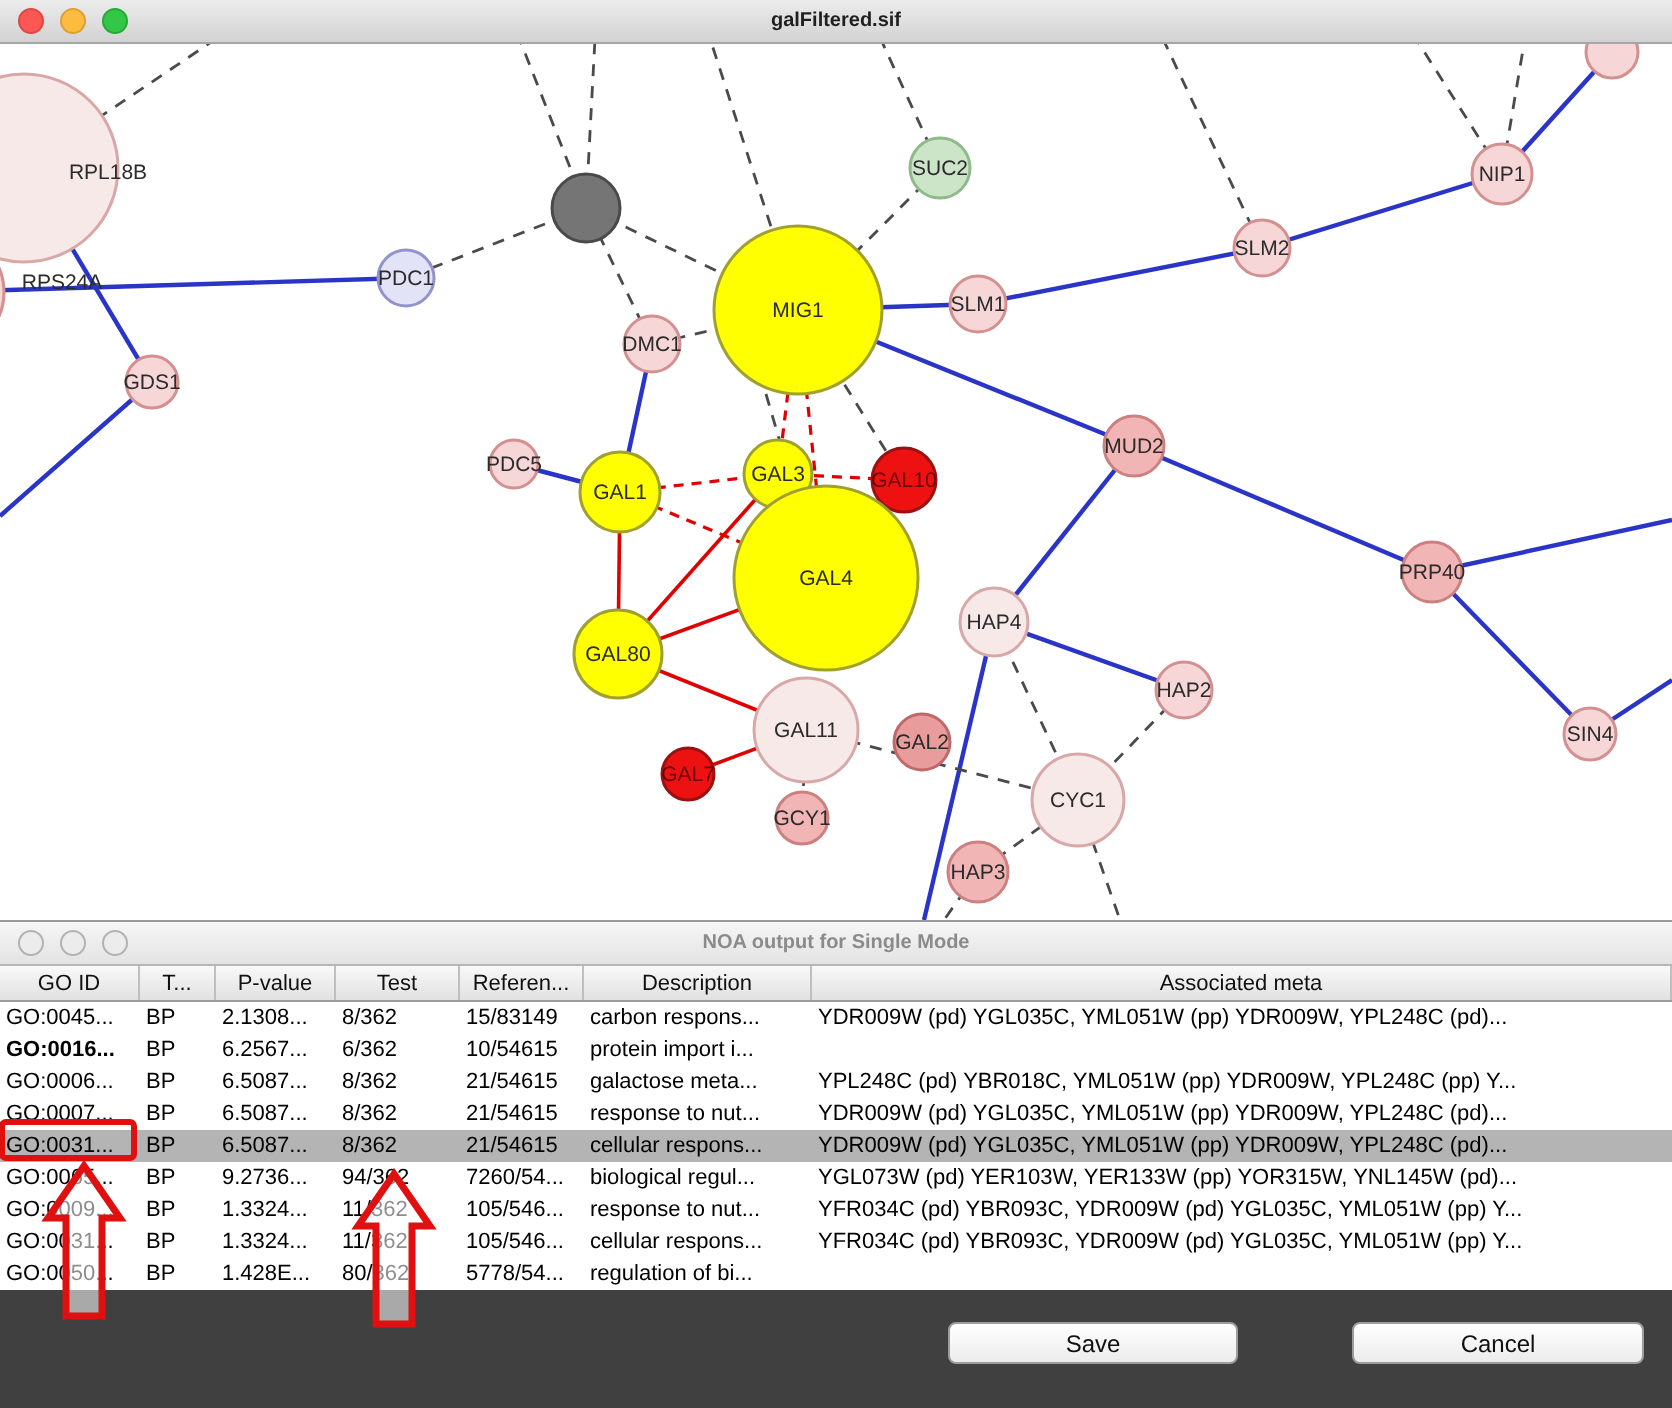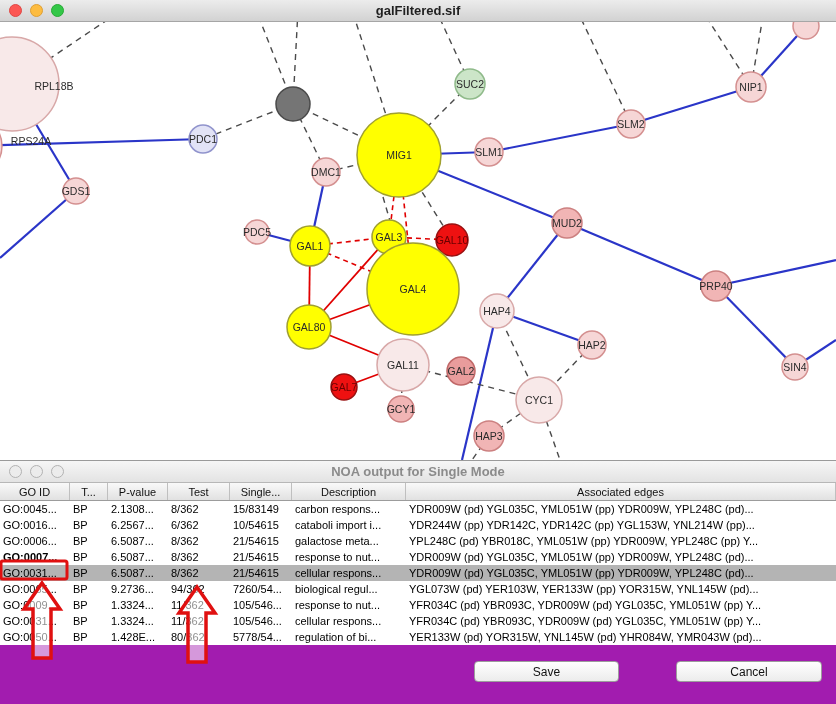--- a/index.html
+++ b/index.html
@@ -2,28 +2,28 @@
 <html><head>
 <meta charset="utf-8">
 <style>
   html,body{margin:0;padding:0;}
   body{
     width:836px;height:704px;position:relative;overflow:hidden;
     font-family:"Liberation Sans",sans-serif;background:#fff;
   }
   .window{position:absolute;left:0;width:836px;}
   #win-top{top:0;height:460px;background:#ffffff;}
-  #win-bottom{top:460px;height:244px;background:#a21caf;border-top:1px solid #9a9a9a;box-sizing:border-box;}
+  #win-bottom{top:460px;height:244px;background:#404040;border-top:1px solid #9a9a9a;box-sizing:border-box;}
   .titlebar{
     position:absolute;top:0;left:0;right:0;height:22px;box-sizing:border-box;
     background:linear-gradient(#ececec,#d2d2d2);border-bottom:1px solid #a6a6a6;
     display:flex;align-items:center;justify-content:center;z-index:6;
   }
   #win-bottom .titlebar{background:linear-gradient(#f6f6f6,#e3e3e3);border-bottom:1px solid #b7b7b7;}
-  .wtitle{font-size:13px;font-weight:bold;color:#1f1f1f;}
+  .wtitle{font-size:10px;font-weight:bold;color:#1f1f1f;}
   #win-bottom .wtitle{color:#8b8b8b;font-weight:bold;}
   .lights{position:absolute;left:9px;top:4px;display:flex;gap:8px;}
   .light{width:13px;height:13px;border-radius:50%;box-sizing:border-box;}
   .light.close{background:#fc5753;border:1px solid #df4744;}
   .light.min{background:#fdbc40;border:1px solid #de9f34;}
   .light.zoom{background:#33c748;border:1px solid #27aa35;}
   .light.inactive{background:#ececec;border:1px solid #b2b2b2;}
   #graph-svg{position:absolute;top:0;left:0;z-index:1;background:#fff;}
   
   #table-header{
@@ -180,54 +180,53 @@
       <span class="light inactive"></span>
       <span class="light inactive"></span>
     </div>
     <span class="wtitle">NOA output for Single Mode</span>
   </div>
   <div id="table-header">
       <div class="hcell" style="width: 70px;">GO ID</div>
       <div class="hcell" style="width: 38px;">T...</div>
       <div class="hcell" style="width: 60px;">P-value</div>
       <div class="hcell" style="width: 62px;">Test</div>
-      <div class="hcell" style="width: 62px;">Single...</div>
+      <div class="hcell" style="width: 62px;">Referen...</div>
       <div class="hcell" style="width: 114px;">Description</div>
-      <div class="hcell" style="width: 430px;">Associated edges</div>
+      <div class="hcell" style="width: 430px;">Associated meta</div>
     </div>
   <div id="table-body">
       <div class="trow">
         <div class="tcell" style="width: 70px;">GO:0045...</div>
         <div class="tcell" style="width: 38px;">BP</div>
         <div class="tcell" style="width: 60px;">2.1308...</div>
         <div class="tcell" style="width: 62px;">8/362</div>
         <div class="tcell" style="width: 62px;">15/83149</div>
         <div class="tcell" style="width: 114px;">carbon respons...</div>
         <div class="tcell" style="width: 430px;">YDR009W (pd) YGL035C, YML051W (pp) YDR009W, YPL248C (pd)...</div>
       </div>
       <div class="trow">
-        <div class="tcell" style="width: 70px;">GO:0016...</div>
+        <div class="tcell" style="width: 70px; font-weight: bold;">GO:0016...</div>
         <div class="tcell" style="width: 38px;">BP</div>
         <div class="tcell" style="width: 60px;">6.2567...</div>
         <div class="tcell" style="width: 62px;">6/362</div>
         <div class="tcell" style="width: 62px;">10/54615</div>
-        <div class="tcell" style="width: 114px;">cataboli import i...</div>
-        <div class="tcell" style="width: 430px;">YDR244W (pp) YDR142C, YDR142C (pp) YGL153W, YNL214W (pp)...</div>
+        <div class="tcell" style="width: 114px;">protein import i...</div>
       </div>
       <div class="trow">
         <div class="tcell" style="width: 70px;">GO:0006...</div>
         <div class="tcell" style="width: 38px;">BP</div>
         <div class="tcell" style="width: 60px;">6.5087...</div>
         <div class="tcell" style="width: 62px;">8/362</div>
         <div class="tcell" style="width: 62px;">21/54615</div>
         <div class="tcell" style="width: 114px;">galactose meta...</div>
         <div class="tcell" style="width: 430px;">YPL248C (pd) YBR018C, YML051W (pp) YDR009W, YPL248C (pp) Y...</div>
       </div>
       <div class="trow">
-        <div class="tcell" style="width: 70px; font-weight: bold;">GO:0007...</div>
+        <div class="tcell" style="width: 70px;">GO:0007...</div>
         <div class="tcell" style="width: 38px;">BP</div>
         <div class="tcell" style="width: 60px;">6.5087...</div>
         <div class="tcell" style="width: 62px;">8/362</div>
         <div class="tcell" style="width: 62px;">21/54615</div>
         <div class="tcell" style="width: 114px;">response to nut...</div>
         <div class="tcell" style="width: 430px;">YDR009W (pd) YGL035C, YML051W (pp) YDR009W, YPL248C (pd)...</div>
       </div>
       <div class="trow sel">
         <div class="tcell" style="width: 70px;">GO:0031...</div>
         <div class="tcell" style="width: 38px;">BP</div>
@@ -264,21 +263,20 @@
         <div class="tcell" style="width: 114px;">cellular respons...</div>
         <div class="tcell" style="width: 430px;">YFR034C (pd) YBR093C, YDR009W (pd) YGL035C, YML051W (pp) Y...</div>
       </div>
       <div class="trow">
         <div class="tcell" style="width: 70px;">GO:0050...</div>
         <div class="tcell" style="width: 38px;">BP</div>
         <div class="tcell" style="width: 60px;">1.428E...</div>
         <div class="tcell" style="width: 62px;">80/362</div>
         <div class="tcell" style="width: 62px;">5778/54...</div>
         <div class="tcell" style="width: 114px;">regulation of bi...</div>
-        <div class="tcell" style="width: 430px;">YER133W (pd) YOR315W, YNL145W (pd) YHR084W, YMR043W (pd)...</div>
       </div>
     </div>
   <div class="btn" id="save-btn">Save</div>
   <div class="btn" id="cancel-btn">Cancel</div>
 </div>
 
 <svg id="annot-svg">
     <rect x="1" y="561" width="66" height="18" rx="2" fill="none" stroke="#e01010" stroke-width="3"></rect>
     <polygon points="42,583 24,609 33,609 33,658 51,658 51,609 60,609" fill="#ffffff" fill-opacity="0.55" stroke="#e01010" stroke-width="3.5" stroke-linejoin="miter"></polygon>
     <polygon points="197,587 179,613 188,613 188,662 206,662 206,613 215,613" fill="#ffffff" fill-opacity="0.55" stroke="#e01010" stroke-width="3.5" stroke-linejoin="miter"></polygon>

